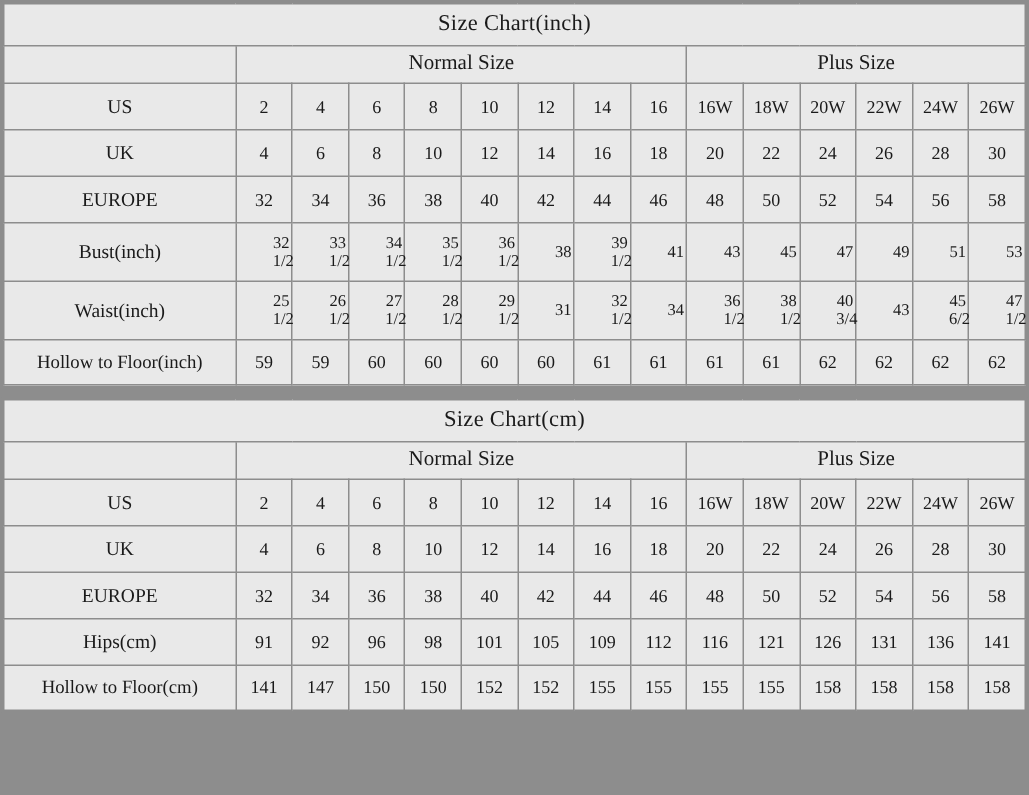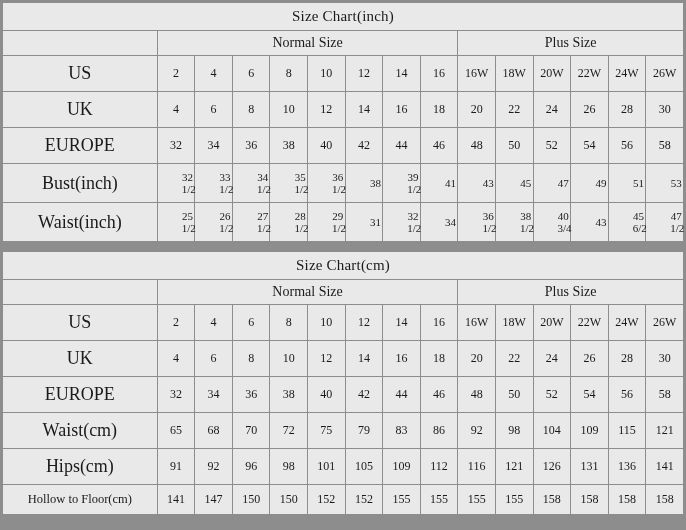--- a/index.html
+++ b/index.html
@@ -49,21 +49,21 @@
     font-size: 15px;
     padding: 5px 0 5px 0;
     letter-spacing: 0.2px;
   }
   .group-cell {
     font-size: 14px;
     padding: 4px 0 4px 0;
     border-radius: 10px;
   }
   .rowlabel-cell {
-    font-size: 18px;
+    font-size: 13px;
     padding: 7px 4px;
     white-space: nowrap;
   }
   .rowlabel-cell.smallpad {
     font-size: 12.5px;
   }
   .data-cell {
     font-size: 12px;
     padding: 7px 1px;
   }
@@ -188,20 +188,37 @@
           <td class="data-cell narrow">31</td>
           <td class="data-cell narrow">32 1/2</td>
           <td class="data-cell narrow">34</td>
           <td class="data-cell narrow">36 1/2</td>
           <td class="data-cell narrow">38 1/2</td>
           <td class="data-cell narrow">40 3/4</td>
           <td class="data-cell narrow">43</td>
           <td class="data-cell narrow">45 6/2</td>
           <td class="data-cell narrow">47 1/2</td>
         </tr>
+        <tr>
+          <td class="rowlabel-cell smallpad">Hollow to Floor(inch)</td>
+          <td class="data-cell">59</td>
+          <td class="data-cell">59</td>
+          <td class="data-cell">60</td>
+          <td class="data-cell">60</td>
+          <td class="data-cell">60</td>
+          <td class="data-cell">60</td>
+          <td class="data-cell">61</td>
+          <td class="data-cell">61</td>
+          <td class="data-cell">61</td>
+          <td class="data-cell">61</td>
+          <td class="data-cell">62</td>
+          <td class="data-cell">62</td>
+          <td class="data-cell">62</td>
+          <td class="data-cell">62</td>
+        </tr>
       </tbody>
     </table>
   </div>
 
   <div class="chart-block second">
     <table class="size-table">
       <colgroup>
         <col class="col-label">
         <col class="col-data">
           <col class="col-data">
@@ -272,37 +289,20 @@
           <td class="data-cell">44</td>
           <td class="data-cell">46</td>
           <td class="data-cell">48</td>
           <td class="data-cell">50</td>
           <td class="data-cell">52</td>
           <td class="data-cell">54</td>
           <td class="data-cell">56</td>
           <td class="data-cell">58</td>
         </tr>
         <tr>
-          <td class="rowlabel-cell">Waist(cm)</td>
-          <td class="data-cell">65</td>
-          <td class="data-cell">68</td>
-          <td class="data-cell">70</td>
-          <td class="data-cell">72</td>
-          <td class="data-cell">75</td>
-          <td class="data-cell">79</td>
-          <td class="data-cell">83</td>
-          <td class="data-cell">86</td>
-          <td class="data-cell">92</td>
-          <td class="data-cell">98</td>
-          <td class="data-cell">104</td>
-          <td class="data-cell">109</td>
-          <td class="data-cell">115</td>
-          <td class="data-cell">121</td>
-        </tr>
-        <tr>
           <td class="rowlabel-cell">Hips(cm)</td>
           <td class="data-cell">91</td>
           <td class="data-cell">92</td>
           <td class="data-cell">96</td>
           <td class="data-cell">98</td>
           <td class="data-cell">101</td>
           <td class="data-cell">105</td>
           <td class="data-cell">109</td>
           <td class="data-cell">112</td>
           <td class="data-cell">116</td>

